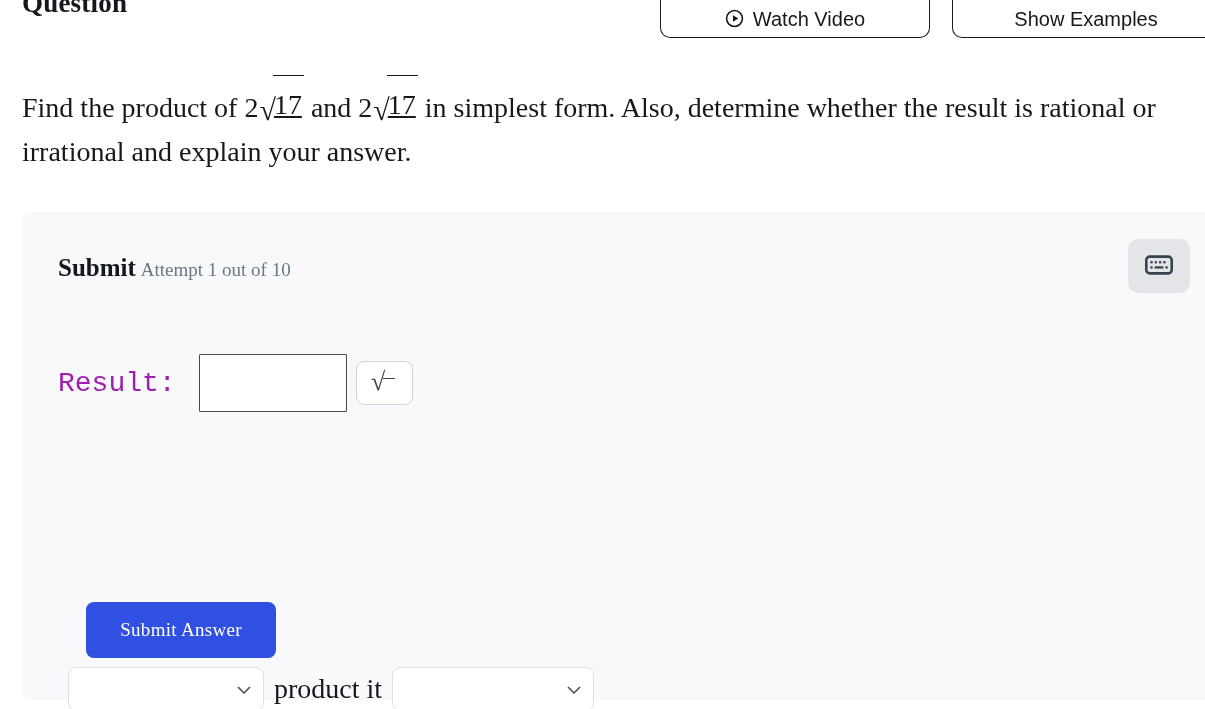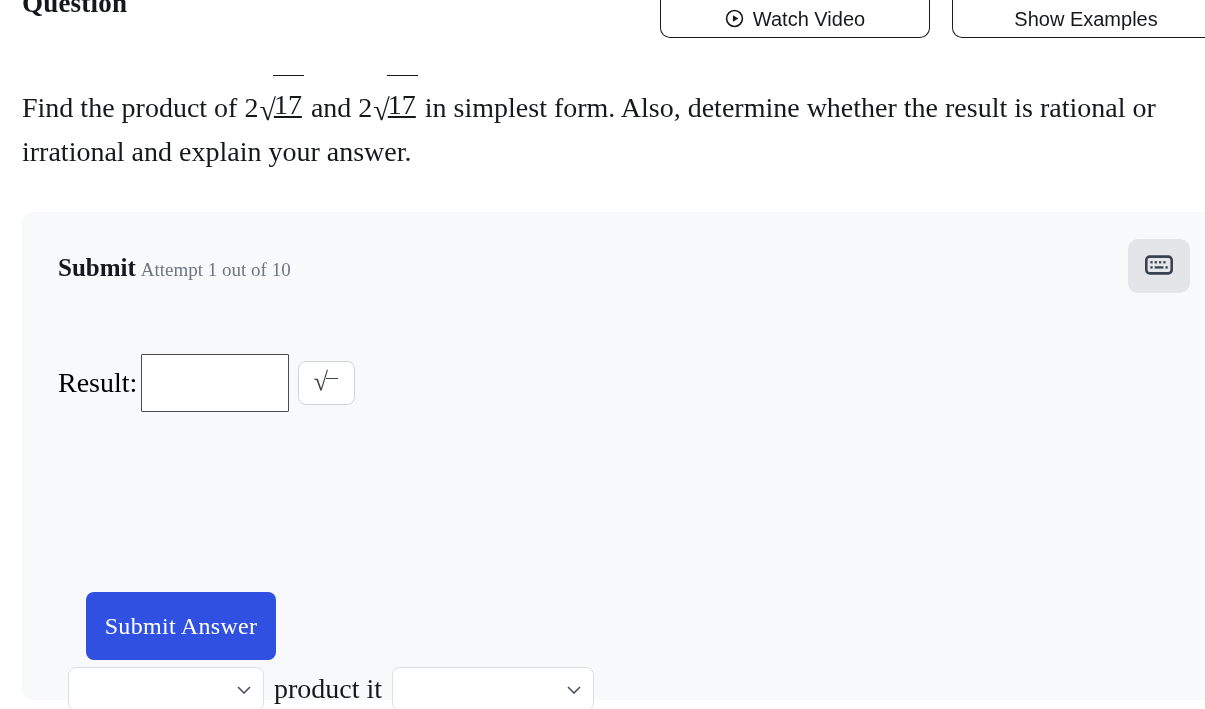--- a/index.html
+++ b/index.html
@@ -157,23 +157,23 @@
   
   .result-row {
     position: absolute;
     left: 36px;
     top: 142px;
     display: flex;
     align-items: center;
   }
   .result-label {
     font-size: 28px;
-    color: #000000;
-    font-family: Liberation Serif, serif;
-    margin-right: 4px;
+    color: #a21caf;
+    font-family: Liberation Mono, monospace;
+    margin-right: 23px;
   }
   .result-input {
     width: 148px;
     height: 58px;
     border: 1px solid #4a4a4a;
     border-radius: 1px;
     background: #ffffff;
     font-size: 24px;
     font-family: "Liberation Serif", serif;
     padding: 0 8px;
@@ -250,29 +250,29 @@
     top: 50%;
     margin-top: -3px;
     pointer-events: none;
     width: 14px;
     height: 8px;
   }
 
   .submit-btn {
     position: absolute;
     left: 64px;
-    top: 380px;
+    top: 390px;
     width: 190px;
-    height: 68px;
+    height: 56px;
     background: #2f50e0;
     color: #ffffff;
     border: none;
     border-radius: 8px;
     font-family: "Liberation Serif", serif;
-    font-size: 24px;
+    font-size: 19px;
     cursor: pointer;
     letter-spacing: 0.3px;
   }
 </style>
 </head>
 <body>
 
 <div id="page">
 
   <div class="q-title">Question</div>

